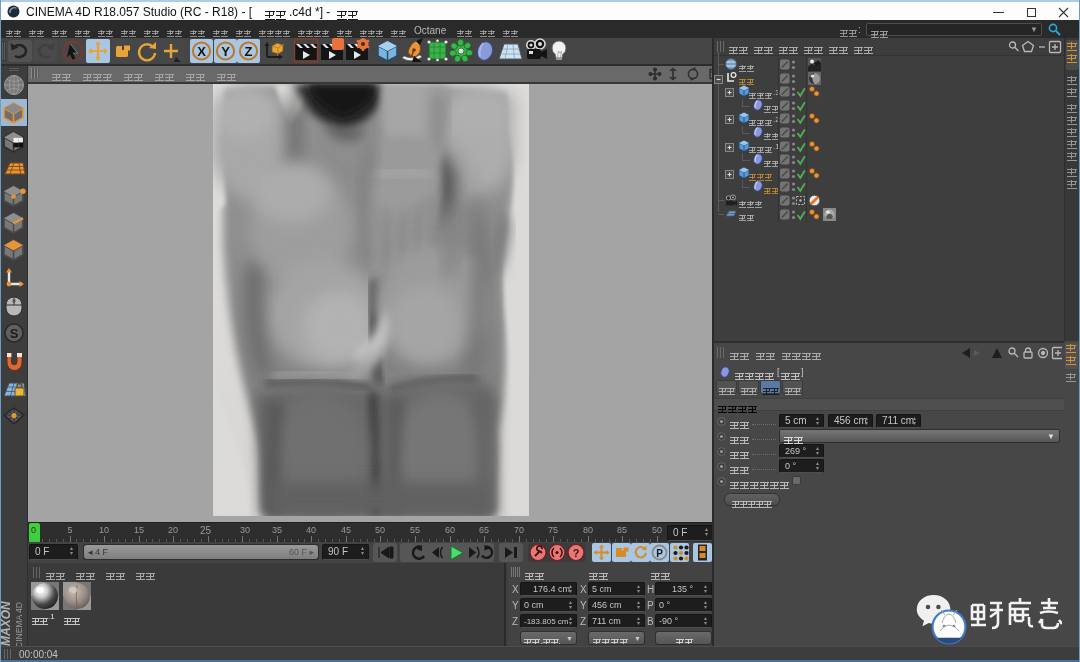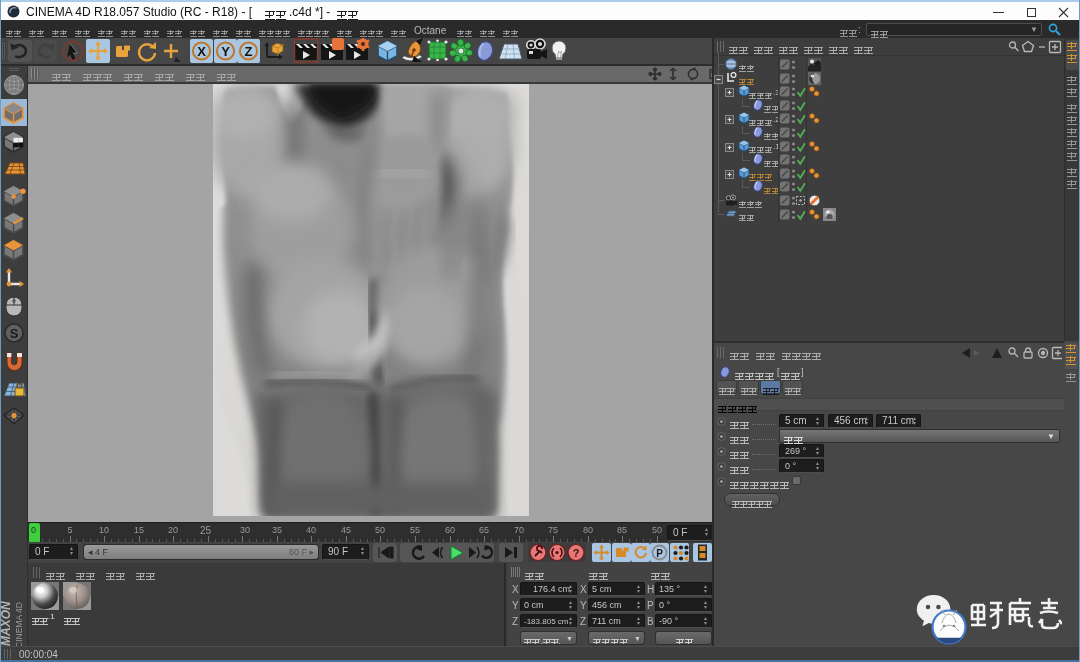--- a/index.html
+++ b/index.html
@@ -647,21 +647,21 @@
 <div class="a" style="left:508px;top:563px;width:206px;height:83px;background:#434343">
     <div class="a" style="left:3px;top:4px;width:9px;height:10px;background:repeating-linear-gradient(90deg,#777 0 1px,#434343 1px 2px),repeating-linear-gradient(#777 0 1px,#434343 1px 2px)"></div>
     <span class="a" style="left:17px;top:5px"><i class="k" style="width:9px;height:9px;margin-right:1px;color:#c0c0c0"></i><i class="k" style="width:9px;height:9px;margin-right:1px;color:#c0c0c0"></i></span>
     <span class="a" style="left:81px;top:5px"><i class="k" style="width:9px;height:9px;margin-right:1px;color:#c0c0c0"></i><i class="k" style="width:9px;height:9px;margin-right:1px;color:#c0c0c0"></i></span>
     <span class="a" style="left:143px;top:5px"><i class="k" style="width:9px;height:9px;margin-right:1px;color:#c0c0c0"></i><i class="k" style="width:9px;height:9px;margin-right:1px;color:#c0c0c0"></i></span>
     <span class="a" style="left:4px;top:21px;font-size:10px;color:#b8b8b8">X</span>
     <div class="fld" style="left:12px;top:19px;width:57px;height:14px;line-height:11px;font-size:9px;padding-left:12px">176.4 cm<span class="spin">▴<br>▾</span></div>
     <span class="a" style="left:72px;top:21px;font-size:10px;color:#b8b8b8">X</span>
     <div class="fld" style="left:80px;top:19px;width:57px;height:14px;line-height:11px;font-size:9px;padding-left:3px">5 cm<span class="spin">▴<br>▾</span></div>
     <span class="a" style="left:139px;top:21px;font-size:10px;color:#b8b8b8">H</span>
-    <div class="fld" style="left:147px;top:19px;width:57px;height:14px;line-height:11px;font-size:9px;padding-left:3px">135 °<span class="spin">▴<br>▾</span></div>
+    <div class="fld" style="left:147px;top:19px;width:57px;height:14px;line-height:11px;font-size:9px;padding-left:16px">135 °<span class="spin">▴<br>▾</span></div>
     <span class="a" style="left:4px;top:37px;font-size:10px;color:#b8b8b8">Y</span>
     <div class="fld" style="left:12px;top:35px;width:57px;height:14px;line-height:11px;font-size:9px;padding-left:3px">0 cm<span class="spin">▴<br>▾</span></div>
     <span class="a" style="left:72px;top:37px;font-size:10px;color:#b8b8b8">Y</span>
     <div class="fld" style="left:80px;top:35px;width:57px;height:14px;line-height:11px;font-size:9px;padding-left:3px">456 cm<span class="spin">▴<br>▾</span></div>
     <span class="a" style="left:139px;top:37px;font-size:10px;color:#b8b8b8">P</span>
     <div class="fld" style="left:147px;top:35px;width:57px;height:14px;line-height:11px;font-size:9px;padding-left:3px">0 °<span class="spin">▴<br>▾</span></div>
     <span class="a" style="left:4px;top:53px;font-size:10px;color:#b8b8b8">Z</span>
     <div class="fld" style="left:12px;top:51px;width:57px;height:14px;line-height:11px;font-size:8px;padding-left:3px">-183.805 cm<span class="spin">▴<br>▾</span></div>
     <span class="a" style="left:72px;top:53px;font-size:10px;color:#b8b8b8">Z</span>
     <div class="fld" style="left:80px;top:51px;width:57px;height:14px;line-height:11px;font-size:9px;padding-left:3px">711 cm<span class="spin">▴<br>▾</span></div>

